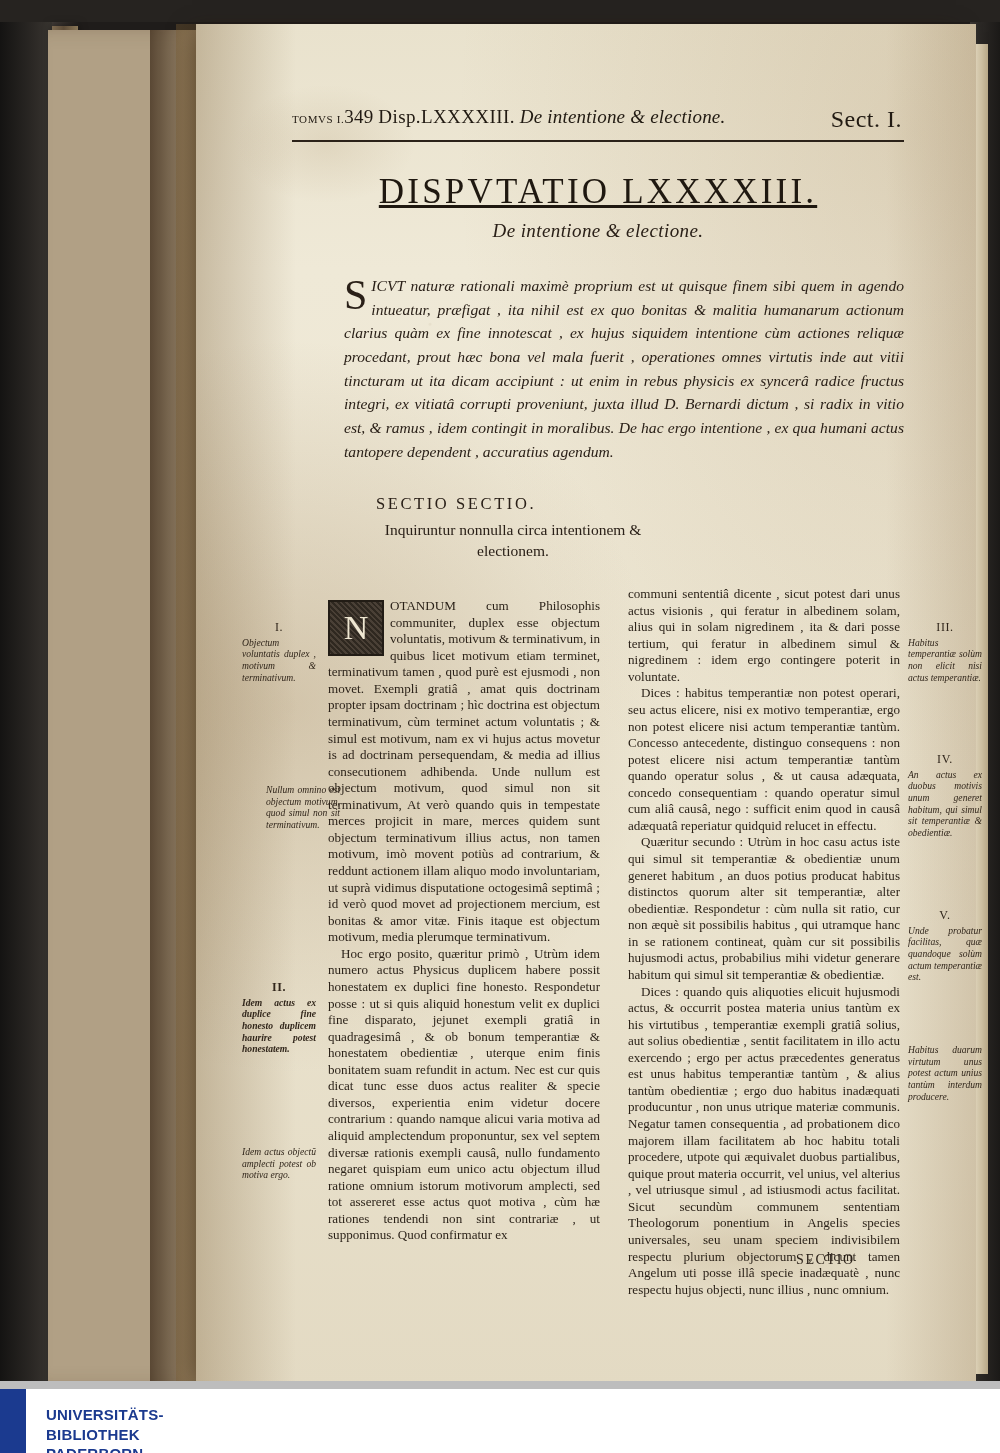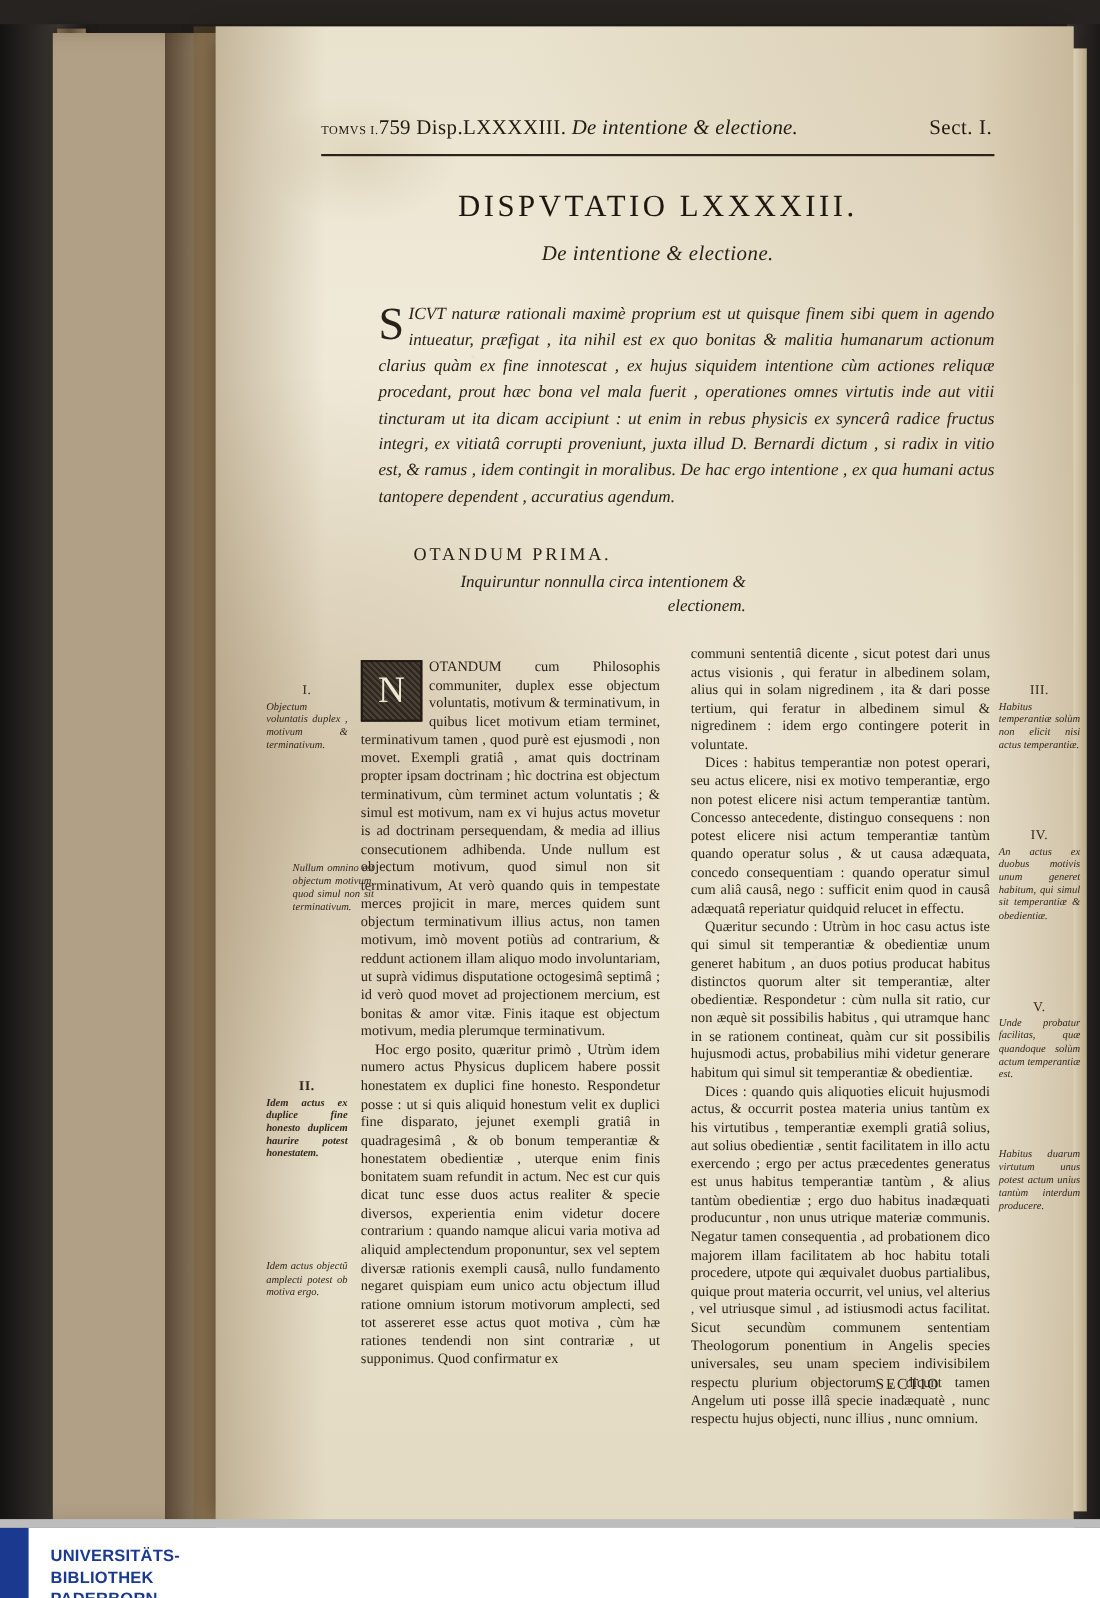--- a/index.html
+++ b/index.html
@@ -110,35 +110,36 @@
     left: 96px; top: 82px; width: 610px;
     font-size: 19px;
     letter-spacing: .2px;
     white-space: nowrap;
     color: #211a12;
   }
   .runhead .tomus { font-size: 11px; letter-spacing:.6px; }
   .runhead .pageno { font-size: 19px; }
   .runhead .disp { font-size: 19px; letter-spacing:.4px; }
   .runhead .ital { font-style: italic; }
-  .runhead .sect { float: right; font-size: 19px; letter-spacing:.5px; }
+  .runhead .sect { float: right; font-size: 24px; letter-spacing:.5px; }
 
   .rule {
     position: absolute;
     left: 96px; top: 116px; width: 612px; height: 2px;
     background: #2b2219;
   }
 
   .disp-title {
     position: absolute;
     left: 96px; top: 148px; width: 612px;
     text-align: center;
-    font-size: 28px;
+    font-size: 35px;
     letter-spacing: 3.2px;
     color: #1f1810;
+    text-decoration: underline;
   }
   .disp-sub {
     position: absolute;
     left: 96px; top: 196px; width: 612px;
     text-align: center;
     font-size: 19px;
     font-style: italic;
     letter-spacing: .4px;
   }
 
@@ -163,23 +164,22 @@
   .sectio-head {
     position: absolute;
     left: 180px; top: 470px; width: 300px;
     font-size: 16.5px;
     letter-spacing: 2.6px;
   }
   .sectio-sub {
     position: absolute;
     left: 152px; top: 496px; width: 330px;
     font-size: 15.5px;
-    font-style: italic;
     line-height: 1.35;
-    text-align: right;
+    text-align: center;
   }
 
   
   .col {
     position: absolute;
     top: 552px;
     width: 272px;
     font-size: 13.1px;
     line-height: 1.265;
     text-align: justify;
@@ -288,34 +288,34 @@
   <div id="page">
     <div class="stain s1"></div>
     <div class="stain s2"></div>
     <div class="stain s3"></div>
     <div class="stain s4"></div>
 
     <div id="content">
 
       <div class="runhead">
         <span class="sect">Sect. I.</span>
-        <span class="tomus">TOMVS I.</span><span class="pageno">759</span>
+        <span class="tomus">TOMVS I.</span><span class="pageno">349</span>
         <span class="disp">Disp.LXXXXIII.</span>
         <span class="ital">De intentione &amp; electione.</span>
       </div>
       <div class="rule"></div>
 
       <div class="disp-title">DISPVTATIO LXXXXIII.</div>
       <div class="disp-sub">De intentione &amp; electione.</div>
 
       <div class="proem">
         <span class="drop">S</span><span>ICVT naturæ rationali maximè proprium est ut quisque finem sibi quem in agendo intueatur, præfigat , ita nihil est ex quo bonitas &amp; malitia humanarum actionum clarius quàm ex fine innotescat , ex hujus siquidem intentione cùm actiones reliquæ procedant, prout hæc bona vel mala fuerit , operationes omnes virtutis inde aut vitii tincturam ut ita dicam accipiunt : ut enim in rebus physicis ex syncerâ radice fructus integri, ex vitiatâ corrupti proveniunt, juxta illud D. Bernardi dictum , si radix in vitio est, &amp; ramus , idem contingit in moralibus. De hac ergo intentione , ex qua humani actus tantopere dependent , accuratius agendum.</span>
       </div>
 
-      <div class="sectio-head">OTANDUM PRIMA.</div>
+      <div class="sectio-head">SECTIO SECTIO.</div>
       <div class="sectio-sub">Inquiruntur nonnulla circa intentionem &amp; electionem.</div>
 
       <div class="col" id="col-left">
         <p class="noind">
           <span class="initial">N</span><span>OTANDUM cum Philosophis communiter, duplex esse objectum voluntatis, motivum &amp; terminativum, in quibus licet motivum etiam terminet, terminativum tamen , quod purè est ejusmodi , non movet. Exempli gratiâ , amat quis doctrinam propter ipsam doctrinam ; hìc doctrina est objectum terminativum, cùm terminet actum voluntatis ; &amp; simul est motivum, nam ex vi hujus actus movetur is ad doctrinam persequendam, &amp; media ad illius consecutionem adhibenda. Unde nullum est objectum motivum, quod simul non sit terminativum, At verò quando quis in tempestate merces projicit in mare, merces quidem sunt objectum terminativum illius actus, non tamen motivum, imò movent potiùs ad contrarium, &amp; reddunt actionem illam aliquo modo involuntariam, ut suprà vidimus disputatione octogesimâ septimâ ; id verò quod movet ad projectionem mercium, est bonitas &amp; amor vitæ. Finis itaque est objectum motivum, media plerumque terminativum.</span>
         </p>
         <p><span>Hoc ergo posito, quæritur primò , Utrùm idem numero actus Physicus duplicem habere possit honestatem ex duplici fine honesto. Respondetur posse : ut si quis aliquid honestum velit ex duplici fine disparato, jejunet exempli gratiâ in quadragesimâ , &amp; ob bonum temperantiæ &amp; honestatem obedientiæ , uterque enim finis bonitatem suam refundit in actum. Nec est cur quis dicat tunc esse duos actus realiter &amp; specie diversos, experientia enim videtur docere contrarium : quando namque alicui varia motiva ad aliquid amplectendum proponuntur, sex vel septem diversæ rationis exempli causâ, nullo fundamento negaret quispiam eum unico actu objectum illud ratione omnium istorum motivorum amplecti, sed tot assereret esse actus quot motiva , cùm hæ rationes tendendi non sint contrariæ , ut supponimus. Quod confirmatur ex</span></p>
       </div>
 
       <div class="col" id="col-right">

